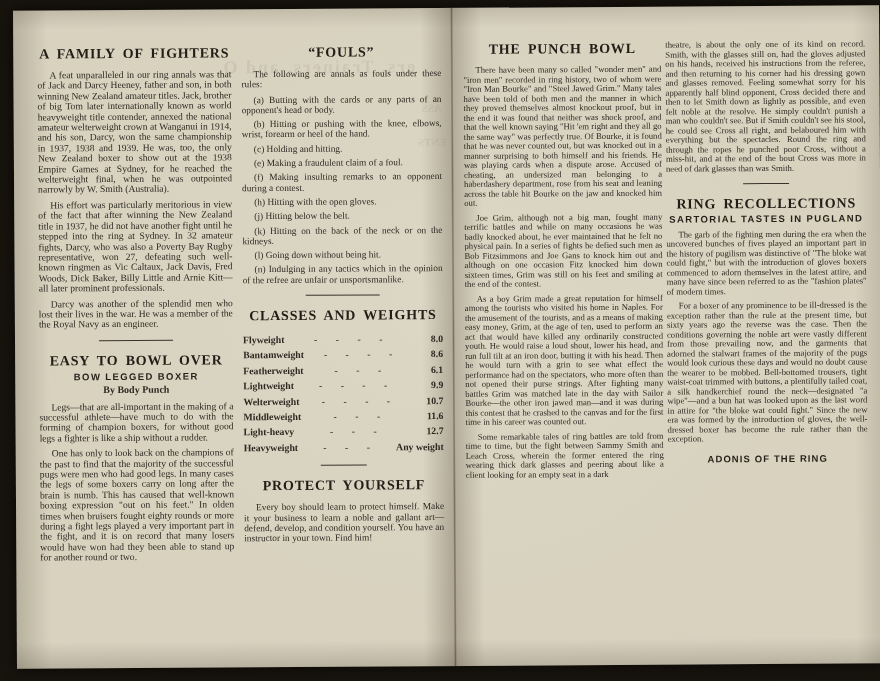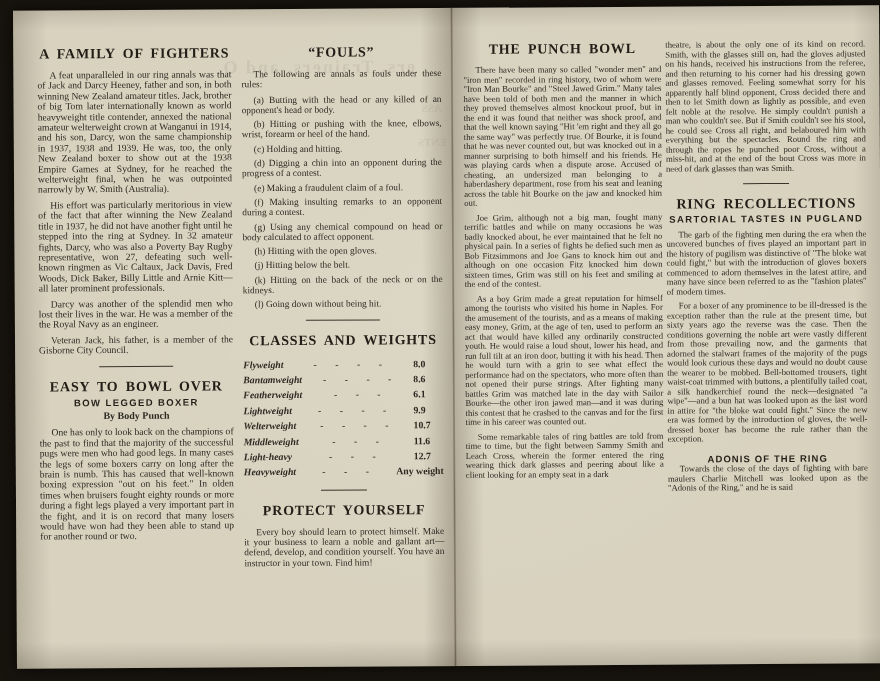--- a/index.html
+++ b/index.html
@@ -35,23 +35,23 @@
   .subhead{
     font-family:"Liberation Sans","DejaVu Sans",sans-serif;
     font-size:9.5px;font-weight:bold;text-align:center;letter-spacing:1.4px;
     margin:0 0 3px;color:#241f18;
   }
   .byline{font-size:10px;font-weight:bold;text-align:center;margin:0 0 6px;}
   .rule{width:74px;border:0;border-top:1.6px solid #39332a;margin:10px auto 12px;}
   .rule.short{width:46px;}
   .fouls-item{margin:0 0 4px;text-indent:12px;text-align:justify;}
   .wt-row{display:flex;align-items:baseline;font-weight:bold;font-size:9.8px;line-height:15.4px;}
-  .wt-label{white-space:nowrap;font-style:italic;}
+  .wt-label{white-space:nowrap;}
   .wt-dots{flex:1;text-align:center;word-spacing:14px;letter-spacing:1px;overflow:hidden;}
-  .wt-value{white-space:nowrap;text-align:left;min-width:30px;}
+  .wt-value{white-space:nowrap;text-align:right;min-width:30px;}
   .ghost{
     position:absolute;color:rgba(95,82,58,.55);font-weight:bold;
     transform:scaleX(-1);opacity:.22;pointer-events:none;white-space:nowrap;
     font-family:"Liberation Serif","DejaVu Serif",serif;
   }
   .ghost.g1{left:208px;top:48px;font-size:18px;letter-spacing:2px;opacity:.17;}
   .ghost.g2{left:408px;top:94px;font-size:11px;opacity:.16;}
   .ghost.g3{left:404px;top:128px;font-size:11px;opacity:.16;}
 </style>
 </head>
@@ -61,42 +61,41 @@
 
   <div class="ghost g1">ers, Trainers, and O</div>
   <div class="ghost g2">ASS</div>
   <div class="ghost g3">ENTS</div>
 
   <div class="col c-l1">
     <h2 class="head">A FAMILY OF FIGHTERS</h2>
     <p>A feat unparalleled in our ring annals was that of Jack and Darcy Heeney, father and son, in both winning New Zealand amateur titles. Jack, brother of big Tom later internationally known as world heavyweight title contender, annexed the national amateur welterweight crown at Wanganui in 1914, and his son, Darcy, won the same championship in 1937, 1938 and 1939. He was, too, the only New Zealand boxer to show out at the 1938 Empire Games at Sydney, for he reached the welterweight final, when he was outpointed narrowly by W. Smith (Australia).</p>
     <p>His effort was particularly meritorious in view of the fact that after winning the New Zealand title in 1937, he did not have another fight until he stepped into the ring at Sydney. In 32 amateur fights, Darcy, who was also a Poverty Bay Rugby representative, won 27, defeating such well-known ringmen as Vic Caltaux, Jack Davis, Fred Woods, Dick Baker, Billy Little and Arnie Kitt—all later prominent professionals.</p>
     <p>Darcy was another of the splendid men who lost their lives in the war. He was a member of the the Royal Navy as an engineer.</p>
-    <p>Veteran Jack, his father, is a member of the Gisborne City Council.</p>
     <hr class="rule">
     <h2 class="head" style="margin-bottom:3px">EASY TO BOWL OVER</h2>
     <div class="subhead">BOW LEGGED BOXER</div>
     <div class="byline">By Body Punch</div>
+    <p>Legs—that are all-important in the making of a successful athlete—have much to do with the forming of champion boxers, for without good legs a fighter is like a ship without a rudder.</p>
     <p>One has only to look back on the champions of the past to find that the majority of the successful pugs were men who had good legs. In many cases the legs of some boxers carry on long after the brain is numb. This has caused that well-known boxing expression "out on his feet." In olden times when bruisers fought eighty rounds or more during a fight legs played a very important part in the fight, and it is on record that many losers would have won had they been able to stand up for another round or two.</p>
   </div>
 
   <div class="col c-l2">
     <h2 class="head">“FOULS”</h2>
     <p>The following are annals as fouls under these rules:</p>
-    <div class="fouls-item">(a) Butting with the head or any killed of an opponent's head or body.</div>
+    <div class="fouls-item">(a) Butting with the cards or any parts of an opponent's head or body.</div>
     <div class="fouls-item">(b) Hitting or pushing with the knee, elbows, wrist, forearm or heel of the hand.</div>
     <div class="fouls-item">(c) Holding and hitting.</div>
-    <div class="fouls-item">(d) Digging a chin into an opponent during the progress of a contest.</div>
     <div class="fouls-item">(e) Making a fraudulent claim of a foul.</div>
     <div class="fouls-item">(f) Making insulting remarks to an opponent during a contest.</div>
-    <div class="fouls-item">(g) Using any chemical compound on head or body calculated to affect opponent.</div>
     <div class="fouls-item">(h) Hitting with the open gloves.</div>
     <div class="fouls-item">(j) Hitting below the belt.</div>
     <div class="fouls-item">(k) Hitting on the back of the neck or on the kidneys.</div>
     <div class="fouls-item">(l) Going down without being hit.</div>
+    <div class="fouls-item">(n) Indulging in any tactics which in the opinion of the refree are unfair or unsportsmanlike.</div>
     <hr class="rule">
     <h2 class="head">CLASSES AND WEIGHTS</h2>
     <div class="wt-row">
       <span class="wt-label">Flyweight</span>
       <span class="wt-dots">- - - -</span>
       <span class="wt-value">8.0</span>
     </div>
     <div class="wt-row">
       <span class="wt-label">Bantamweight</span>
       <span class="wt-dots">- - - -</span>
@@ -148,16 +147,15 @@
   </div>
 
   <div class="col c-r2">
     <p style="text-indent:0">theatre, is about the only one of its kind on record. Smith, with the glasses still on, had the gloves adjusted on his hands, received his instructions from the referee, and then returning to his corner had his dressing gown and glasses removed. Feeling somewhat sorry for his apparently half blind opponent, Cross decided there and then to let Smith down as lightly as possible, and even felt noble at the resolve. He simply couldn't punish a man who couldn't see. But if Smith couldn't see his stool, he could see Cross all right, and belaboured him with everything but the spectacles. Round the ring and through the ropes he punched poor Cross, without a miss-hit, and at the end of the bout Cross was more in need of dark glasses than was Smith.</p>
     <hr class="rule short">
     <h2 class="head" style="margin-bottom:2px">RING RECOLLECTIONS</h2>
     <div class="subhead" style="margin-bottom:6px">SARTORIAL TASTES IN PUGLAND</div>
     <p>The garb of the fighting men during the era when the uncovered bunches of fives played an important part in the history of pugilism was distinctive of "The bloke wat could fight," but with the introduction of gloves boxers commenced to adorn themselves in the latest attire, and many have since been referred to as the "fashion plates" of modern times.</p>
     <p style="margin-bottom:3px">For a boxer of any prominence to be ill-dressed is the exception rather than the rule at the present time, but sixty years ago the reverse was the case. Then the conditions governing the noble art were vastly different from those prevailing now, and the garments that adorned the stalwart frames of the majority of the pugs would look curious these days and would no doubt cause the wearer to be mobbed. Bell-bottomed trousers, tight waist-coat trimmed with buttons, a plentifully tailed coat, a silk handkerchief round the neck—designated "a wipe"—and a bun hat was looked upon as the last word in attire for "the bloke wat could fight." Since the new era was formed by the introduction of gloves, the well-dressed boxer has become the rule rather than the exception.</p>
     <div class="subhead" style="margin:10px 0 1px;letter-spacing:1.1px">ADONIS OF THE RING</div>
-    <p>Towards the close of the days of fighting with bare maulers Charlie Mitchell was looked upon as the "Adonis of the Ring," and he is said</p>
   </div>
 
 </div>
 
 </body></html>

